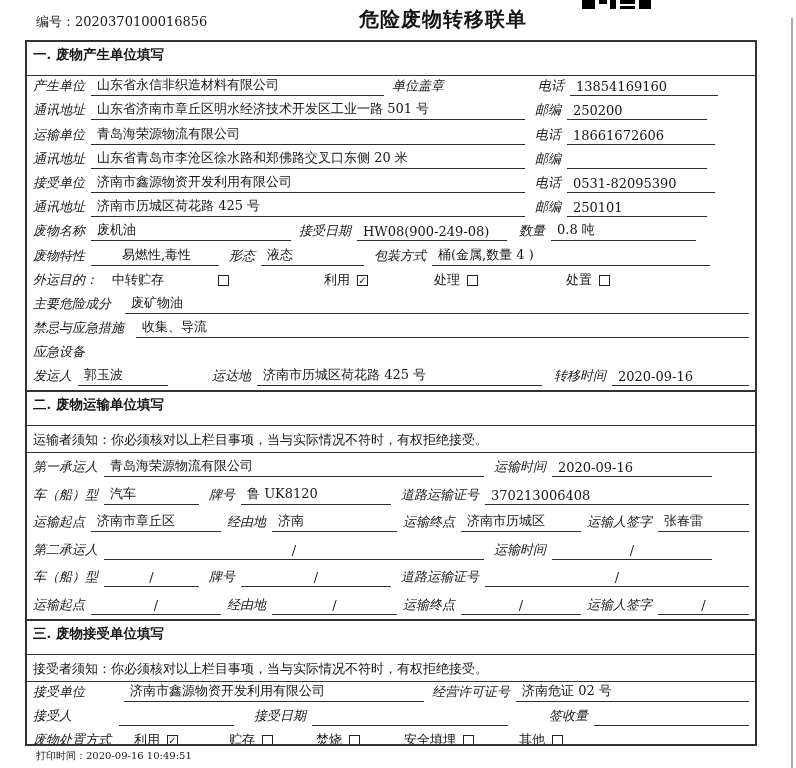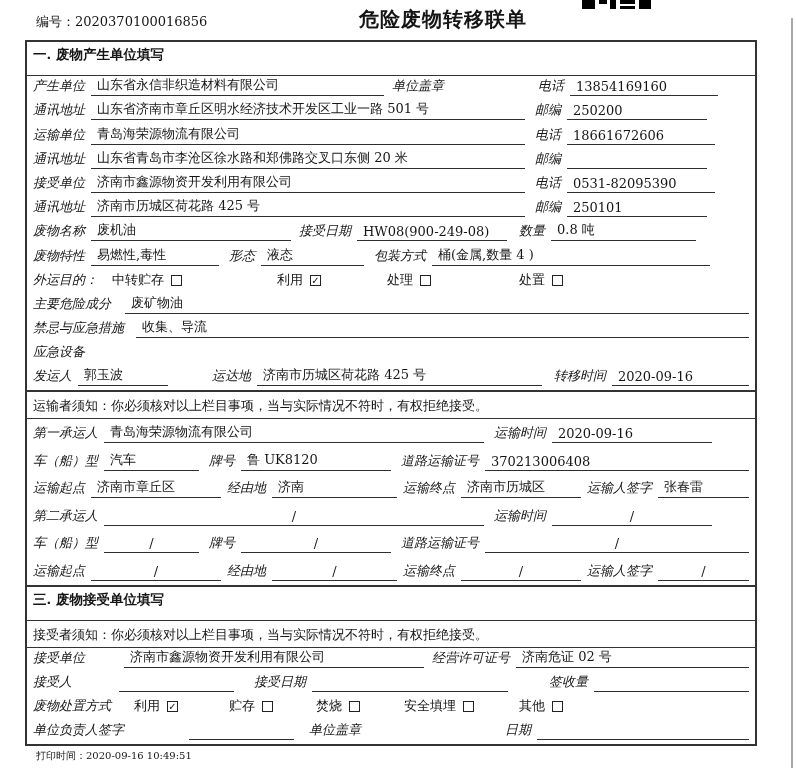--- a/index.html
+++ b/index.html
@@ -128,29 +128,29 @@
         <div class="row">
           <span class="lab">废物名称</span>
           <span class="val" style="width: 200px;">废机油</span>
           <span class="lab" style="margin-left: 8px;">接受日期</span>
           <span class="val" style="width: 150px;">HW08(900-249-08)</span>
           <span class="lab" style="margin-left: 12px;">数量</span>
           <span class="val" style="width: 145px;">0.8 吨</span>
         </div>
         <div class="row">
           <span class="lab">废物特性</span>
-          <span class="val" style="width: 128px;">易燃性,毒性</span>
+          <span class="val" style="width: 128px; text-align: center;">易燃性,毒性</span>
           <span class="lab" style="margin-left: 10px;">形态</span>
           <span class="val" style="width: 103px;">液态</span>
           <span class="lab" style="margin-left: 10px;">包装方式</span>
           <span class="val" style="width: 278px;">桶(金属,数量 4 )</span>
         </div>
         <div class="row">
           <span class="lab">外运目的：</span>
-          <span class="cb" style="margin-left: 8px;">
+          <span class="cb" style="margin-left: 8px; gap: 47px;">
             <span class="cb-label">中转贮存</span>
             <span class="box"></span>
           </span>
           <span class="cb" style="margin-left: 95px;">
             <span class="cb-label">利用</span>
             <span class="box">✓</span>
           </span>
           <span class="cb" style="margin-left: 66px;">
             <span class="cb-label">处理</span>
             <span class="box"></span>
@@ -174,20 +174,21 @@
         <div class="row">
           <span class="lab">发运人</span>
           <span class="val" style="width: 90px; margin-top: 44px;">郭玉波</span>
           <span class="lab" style="margin-left: 44px;">运达地</span>
           <span class="val" style="width: 285px;">济南市历城区荷花路 425 号</span>
           <span class="lab" style="margin-left: 12px;">转移时间</span>
           <span class="val fill">2020-09-16</span>
         </div>
       </div>
       <div class="section sec2">
+        <div class="sec-header">二. 废物运输单位填写</div>
         <div class="sec-note">运输者须知：你必须核对以上栏目事项，当与实际情况不符时，有权拒绝接受。</div>
         <div class="row">
           <span class="lab">第一承运人</span>
           <span class="val" style="width: 380px;">青岛海荣源物流有限公司</span>
           <span class="lab" style="margin-left: 10px;">运输时间</span>
           <span class="val" style="width: 160px;">2020-09-16</span>
         </div>
         <div class="row">
           <span class="lab">车（船）型</span>
           <span class="val" style="width: 95px;">汽车</span>

